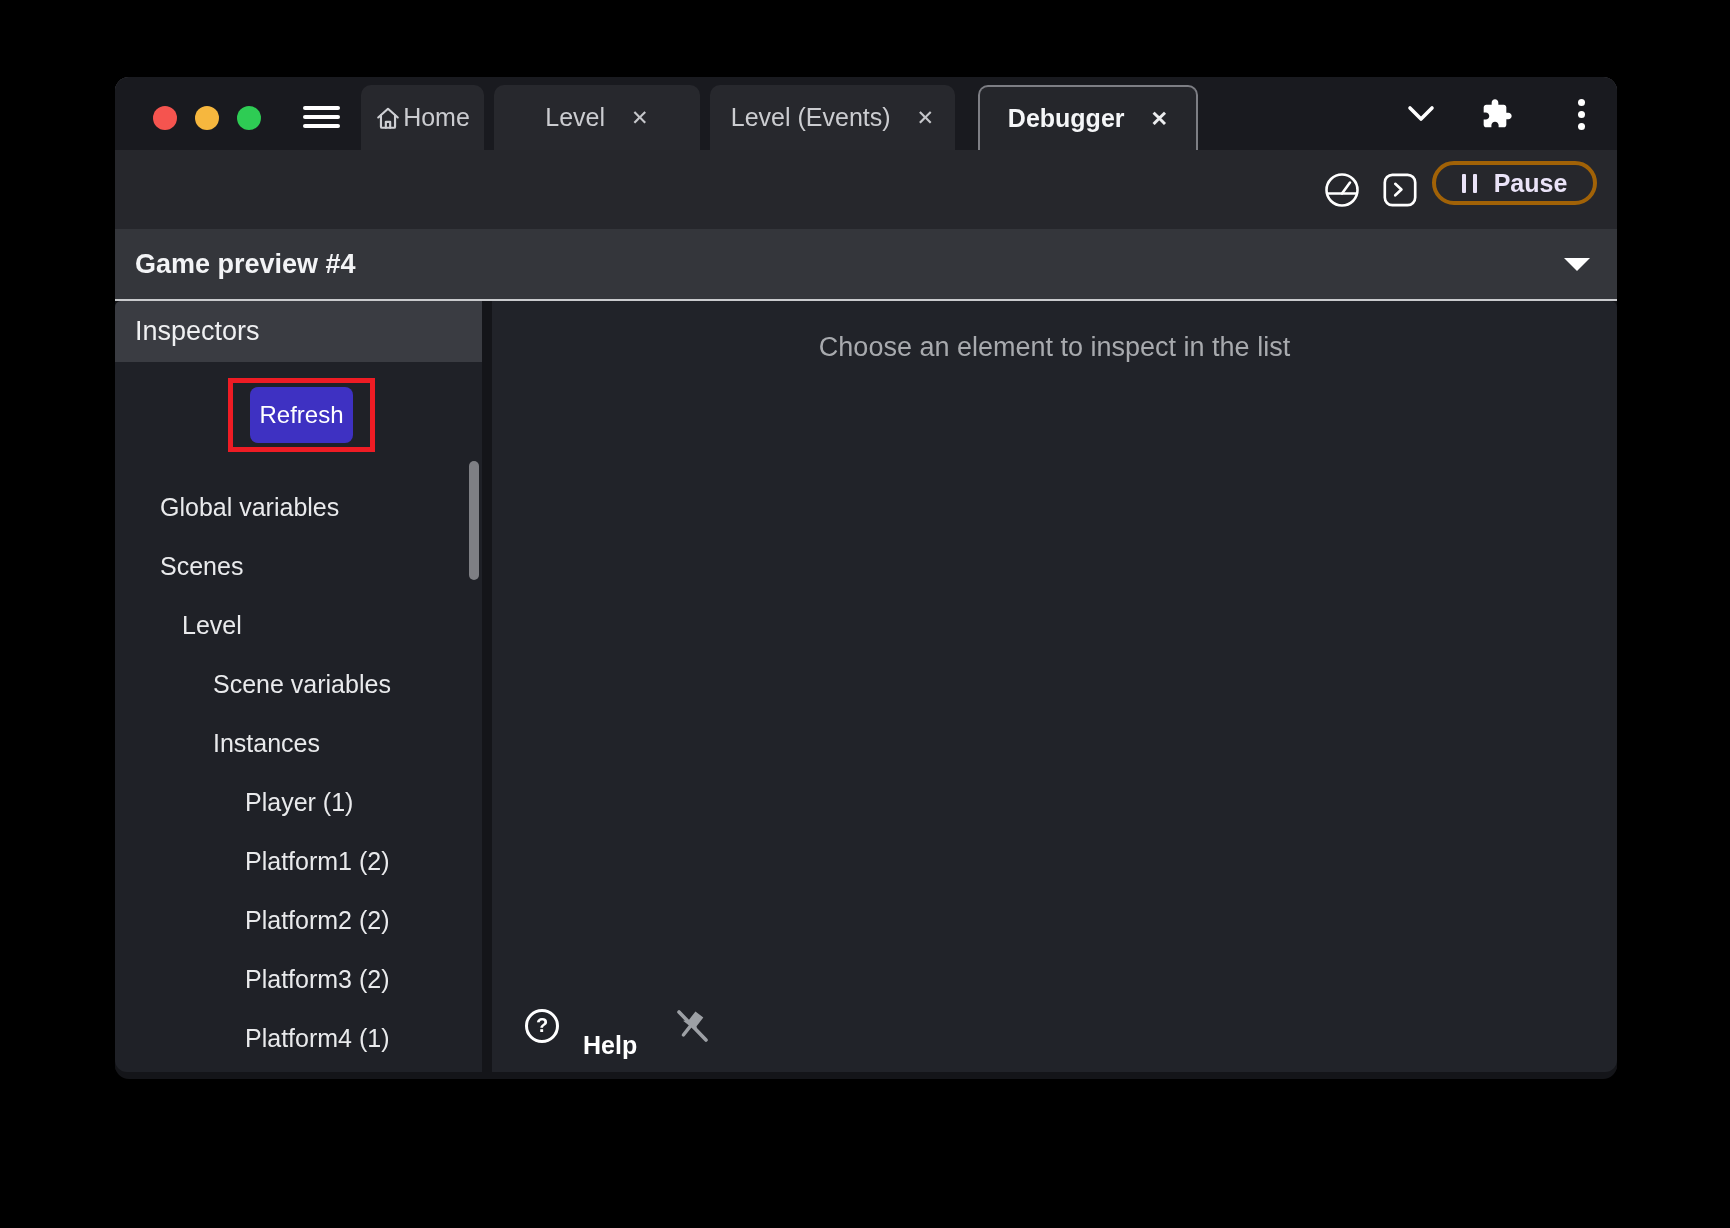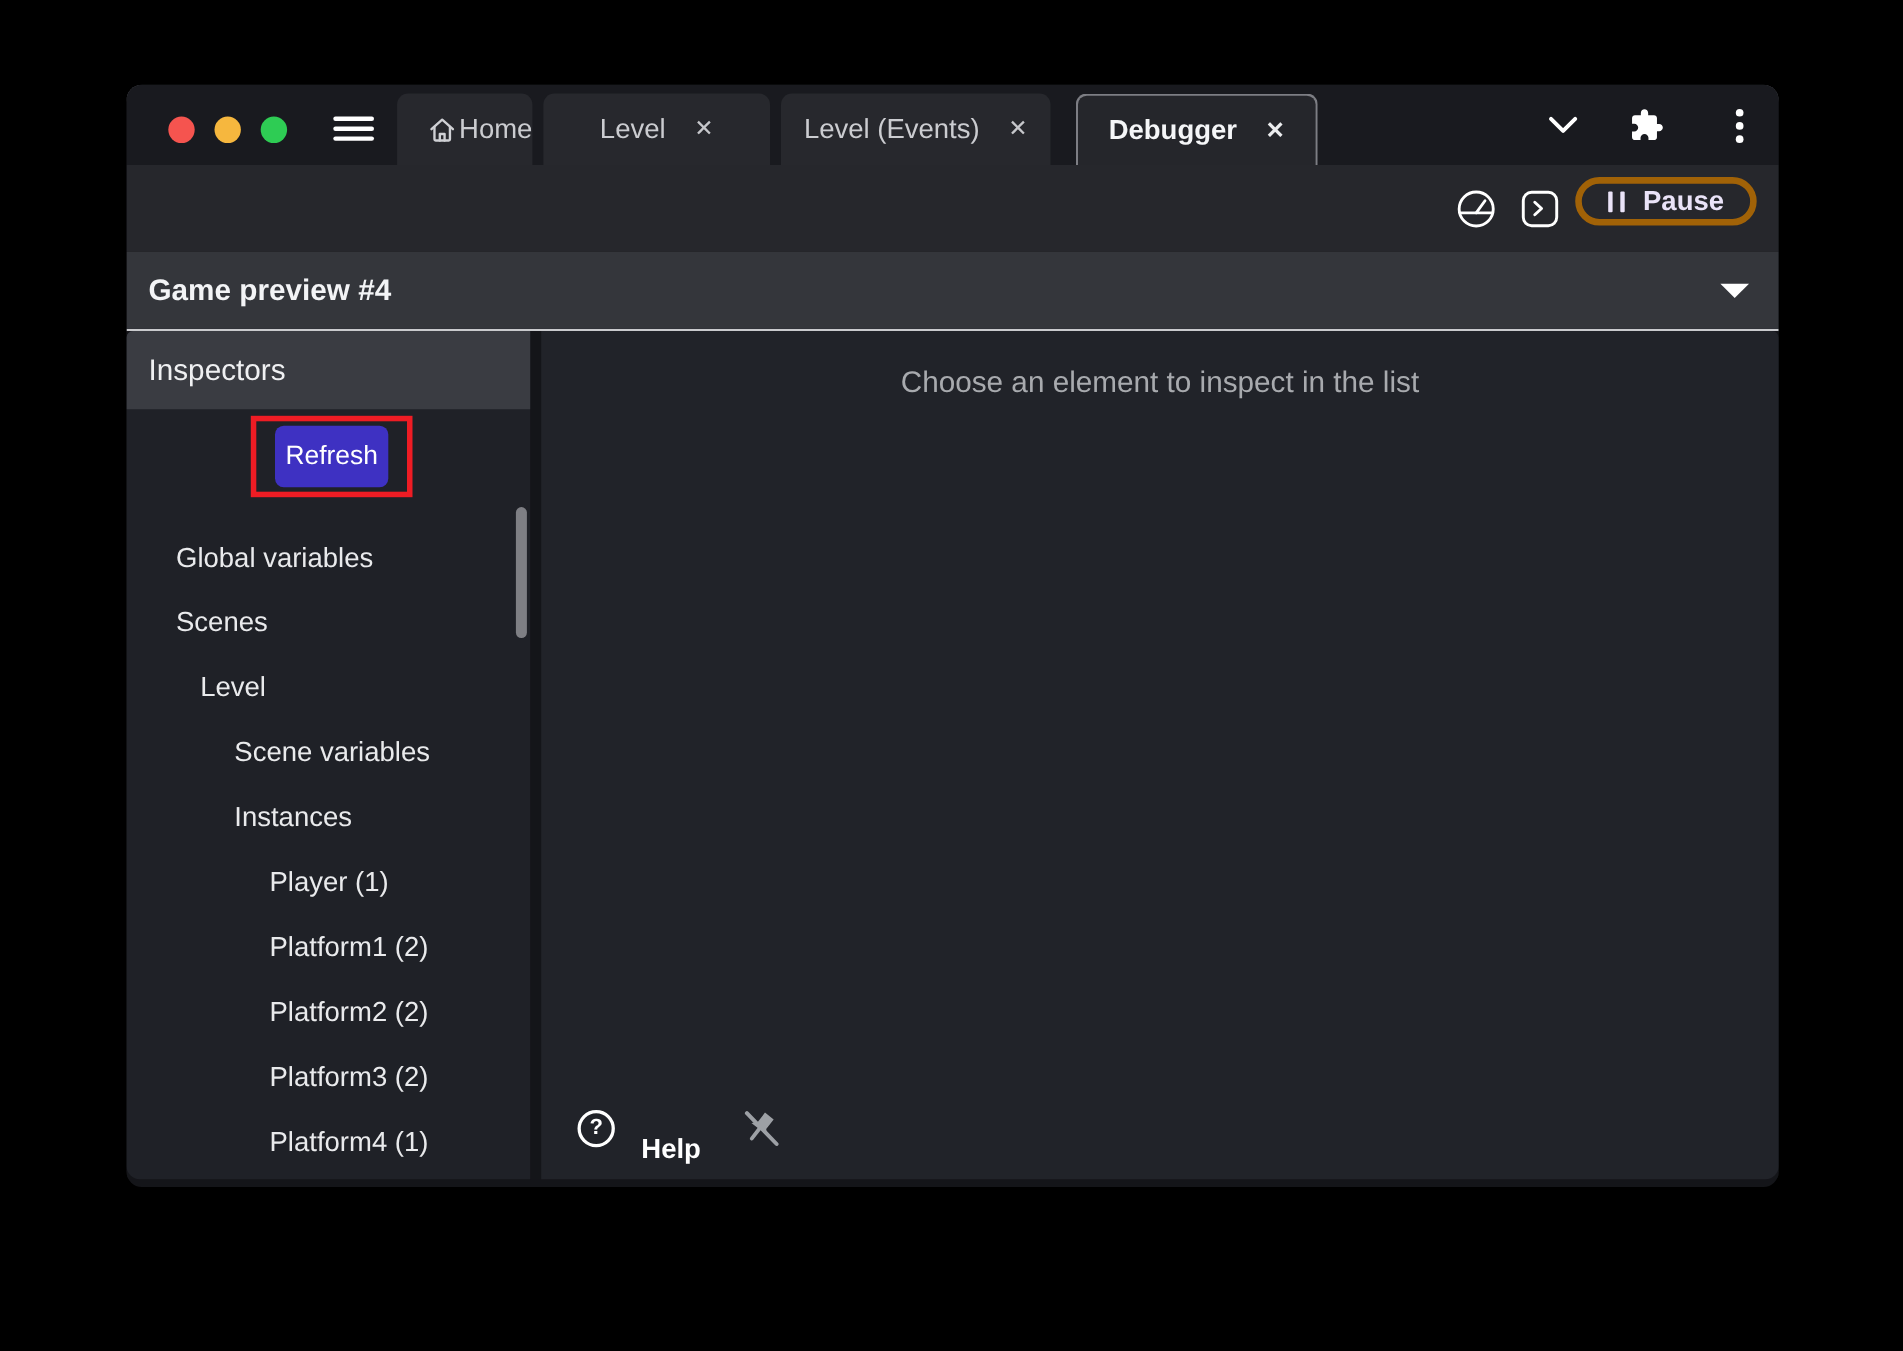--- a/index.html
+++ b/index.html
@@ -16,52 +16,52 @@
   .traffic span{width:24px;height:24px;border-radius:50%;display:block;}
   .hamburger{position:absolute;left:188px;top:29px;display:flex;flex-direction:column;gap:5px;cursor:pointer;}
   .hamburger i{display:block;width:37px;height:4px;background:#fff;border-radius:2px;}
   .tabs{position:absolute;left:246px;bottom:0;display:flex;gap:10px;align-items:flex-end;}
   .tab{height:65px;display:flex;align-items:center;justify-content:center;gap:26px;
     background:#27282d;border-radius:10px 10px 0 0;font-size:25px;color:#cbccd0;cursor:pointer;}
   .tab.active{background:#25262b;border:2px solid #7d7e84;border-bottom:none;
     color:#f5f6f8;font-weight:600;margin-left:13px;}
   .tab .close{font-size:21px;color:#c6c7cb;line-height:1;}
   .tab.active .close{color:#ecedef;}
-  .tab-home{width:123px;gap:2px;justify-content:flex-end;}
+  .tab-home{width:123px;gap:2px;}
   .tab-level{width:206px;}
   .tab-levelevents{width:245px;}
   .tab-debugger{width:220px;}
   .bar-ico{position:absolute;cursor:pointer;display:flex;align-items:center;justify-content:center;}
   .ico-chevron{left:1291px;top:26px;width:30px;height:22px;}
   .ico-puzzle{left:1366px;top:21px;width:32px;height:32px;}
   .ico-kebab{left:1461px;top:21px;width:10px;height:32px;flex-direction:column;gap:5px;}
   .ico-kebab i{width:7px;height:7px;border-radius:50%;background:#fff;display:block;}
 
   
   .toolbar{position:relative;height:79px;background:#26272c;}
   .ico-gauge{left:1207px;top:20px;width:40px;height:40px;}
   .ico-console{left:1266px;top:21px;width:38px;height:38px;}
-  .pause-btn{position:absolute;left:1317px;top:11px;width:165px;height:44px;border:6px solid #a16207;
+  .pause-btn{position:absolute;left:1317px;top:11px;width:165px;height:44px;border:4px solid #a16207;
     border-radius:29px;display:flex;align-items:center;justify-content:center;gap:17px;cursor:pointer;color:#eae3f8;}
   .pause-bars{display:flex;gap:7px;}
   .pause-bars i{display:block;width:4px;height:19px;background:#eae3f8;border-radius:1px;}
   .pause-label{font-size:25px;font-weight:700;}
 
   
   .preview{position:relative;height:70px;background:#34363b;cursor:pointer;}
   .preview-title{position:absolute;left:20px;top:0;height:70px;display:flex;align-items:center;
     font-size:27px;font-weight:700;color:#f3f4f6;}
   .caret{position:absolute;left:1449px;top:29px;width:0;height:0;
     border-left:13px solid transparent;border-right:13px solid transparent;border-top:13px solid #fff;}
   .hdivider{height:2px;background:#c9cacd;}
 
   
   .content{display:flex;height:771px;background:#141519;}
   .sidebar{position:relative;width:367px;background:#1f2127;border-radius:6px 0 0 12px;margin-right:10px;}
-  .sb-header{height:71px;background:#3a3c42;border-radius:6px 0 0 0;display:flex;align-items:center;
+  .sb-header{height:61px;background:#3a3c42;border-radius:6px 0 0 0;display:flex;align-items:center;
     padding-left:20px;font-size:27px;font-weight:500;color:#eff0f2;}
   .hl-box{position:absolute;left:113px;top:77px;width:147px;height:74px;border:5px solid #ee1c24;
     display:flex;align-items:center;justify-content:center;}
   .refresh-btn{width:103px;height:56px;background:#3e31c2;border:none;border-radius:8px;
     color:#fff;font-size:24px;font-weight:400;font-family:inherit;cursor:pointer;}
   .tree{position:absolute;left:0;top:177px;width:100%;}
   .tree-row{height:59px;line-height:59px;font-size:25px;color:#e9eaec;cursor:pointer;white-space:nowrap;}
   .d0{padding-left:45px;} .d1{padding-left:67px;} .d2{padding-left:98px;} .d3{padding-left:130px;}
   .sb-scroll{position:absolute;right:3px;top:160px;width:10px;height:119px;background:#7e7f84;border-radius:5px;cursor:grab;}
 

